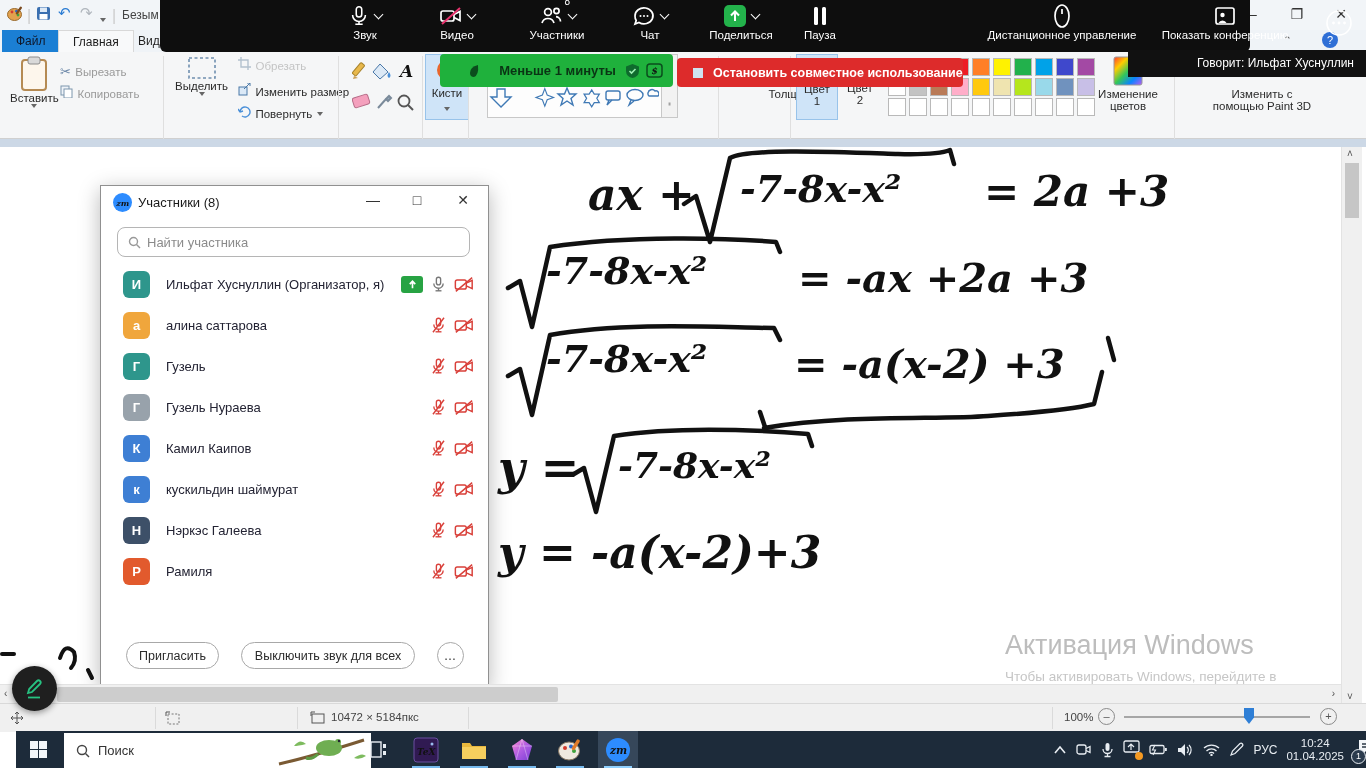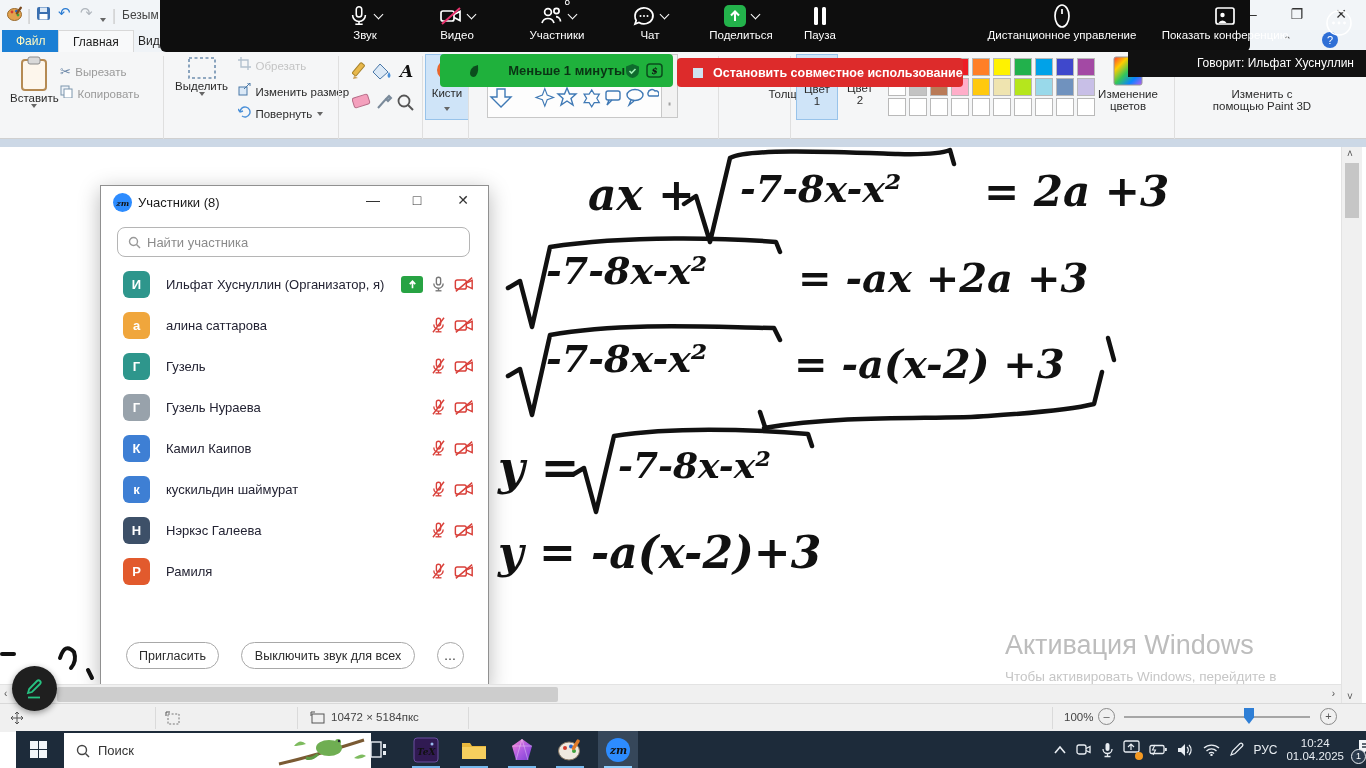--- a/index.html
+++ b/index.html
@@ -3,21 +3,21 @@
 <meta charset="utf-8">
 <style>
   html,body{margin:0;padding:0;background:#888;}
   #screen{position:relative;width:1366px;height:768px;overflow:hidden;background:#fff;
           font-family:"Liberation Sans",sans-serif;-webkit-font-smoothing:antialiased;}
   .abs{position:absolute;}
   
   #titlebar{left:0;top:0;width:1366px;height:30px;background:#f2f5f8;}
   #tabsrow{left:0;top:30px;width:1366px;height:22px;background:#eff3f7;border-bottom:1px solid #dcdcdc;}
   .ptab{position:absolute;top:0;height:22px;line-height:22px;padding:0 14px;font-size:12px;color:#1e1e1e;}
-  .ptab.blue{background:#1b7fd4;color:#fef9c3;}
+  .ptab.blue{background:#1b7fd4;color:#0f172a;}
   .ptab.active{background:#f8f9fa;border:1px solid #d8d8d8;border-bottom:none;}
   #ribbon{left:0;top:52px;width:1366px;height:86px;background:#f5f6f7;border-bottom:1px solid #d0d0d0;}
   .gsep{position:absolute;top:4px;height:128px;width:1px;background:#dfdfdf;}
   .glabel{position:absolute;top:122px;font-size:11.5px;color:#5c5c5c;text-align:center;}
   .rlabel{font-size:11.5px;color:#2b2b2b;}
   .rgray{color:#9a9a9a;}
   .chev{display:inline-block;width:0;height:0;border-left:3.5px solid transparent;border-right:3.5px solid transparent;border-top:4px solid #666;vertical-align:middle;}
   .bigbtn{position:absolute;display:flex;flex-direction:column;align-items:center;font-size:11.5px;color:#2b2b2b;}
   .swatchbtn{position:absolute;width:40px;height:64px;text-align:center;font-size:11.5px;color:#2b2b2b;}
   .swatchbtn.sel{background:#cfe4f8;border:1px solid #98c3ea;}
@@ -820,21 +820,21 @@
         </svg>
     </div>
   </div>
 
   <div class="abs" id="speakerbar">Говорит: Ильфат Хуснуллин</div>
 
   <div class="abs" id="timerbar">
     <svg style="margin:0 10px 0 28px" width="12" height="14" viewBox="0 0 12 14">
         <path d="M10,1 Q2,3 2,9 q0,4 4,4 Q11,11 10,1 z" fill="#0b4d1d"></path>
       </svg>
-    <span style="flex:1;text-align:right">Меньше 1 минуты</span>
+    <span style="flex:1;text-align:center">Меньше 1 минуты</span>
     <svg style="margin-right:6px" width="15" height="16" viewBox="0 0 15 16">
         <path d="M7.5,1 L14,3.5 V8 a7,7 0 0 1 -6.5,7 A7,7 0 0 1 1,8 V3.5 z" fill="#0e6b2d"></path>
         <path d="M4.5,8 l2,2 4,-4" stroke="#9ff0b5" stroke-width="1.6" fill="none"></path>
       </svg>
     <svg style="margin-right:10px" width="17" height="15" viewBox="0 0 17 15">
         <rect x="1" y="1" width="15" height="13" rx="3" fill="none" stroke="#0b4d1d" stroke-width="1.5"></rect>
         <text x="5.5" y="11" font-size="9" font-style="normal" font-weight="bold" fill="#0b4d1d" font-family="Liberation Sans,sans-serif">$</text>
       </svg>
   </div>
   <div class="abs" id="stopbar">

